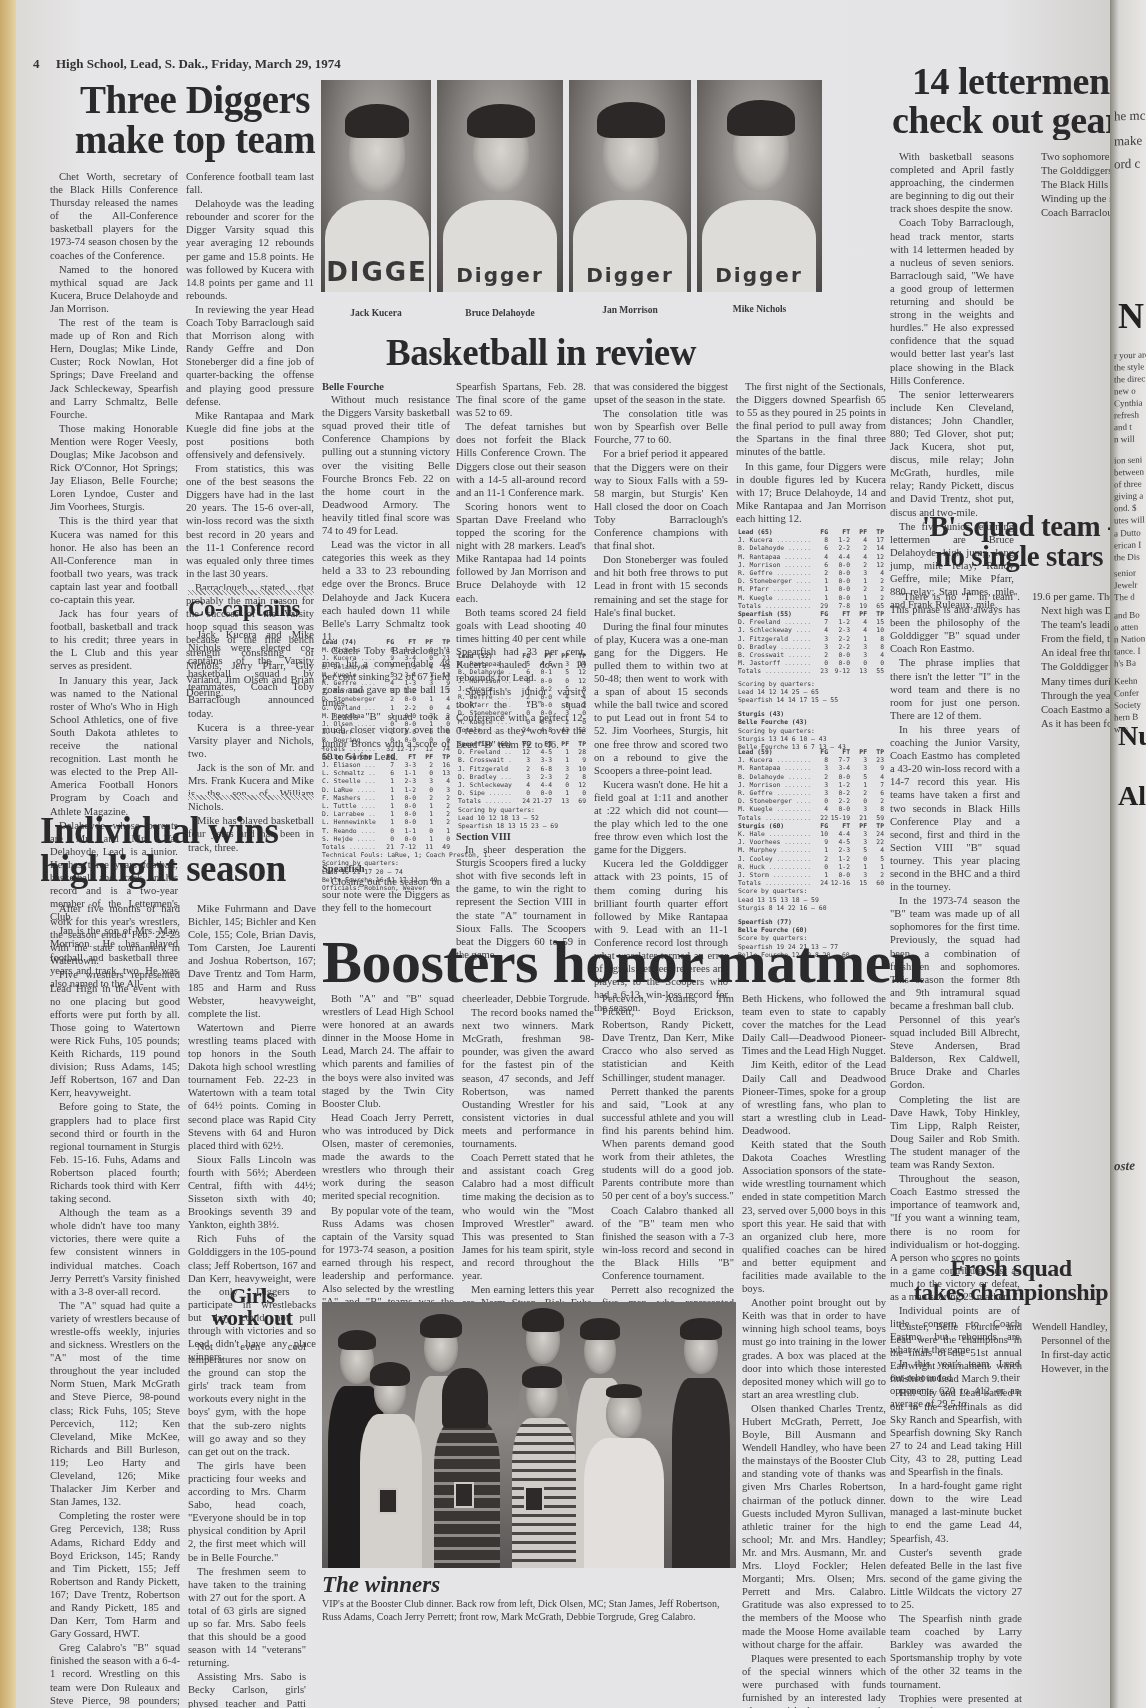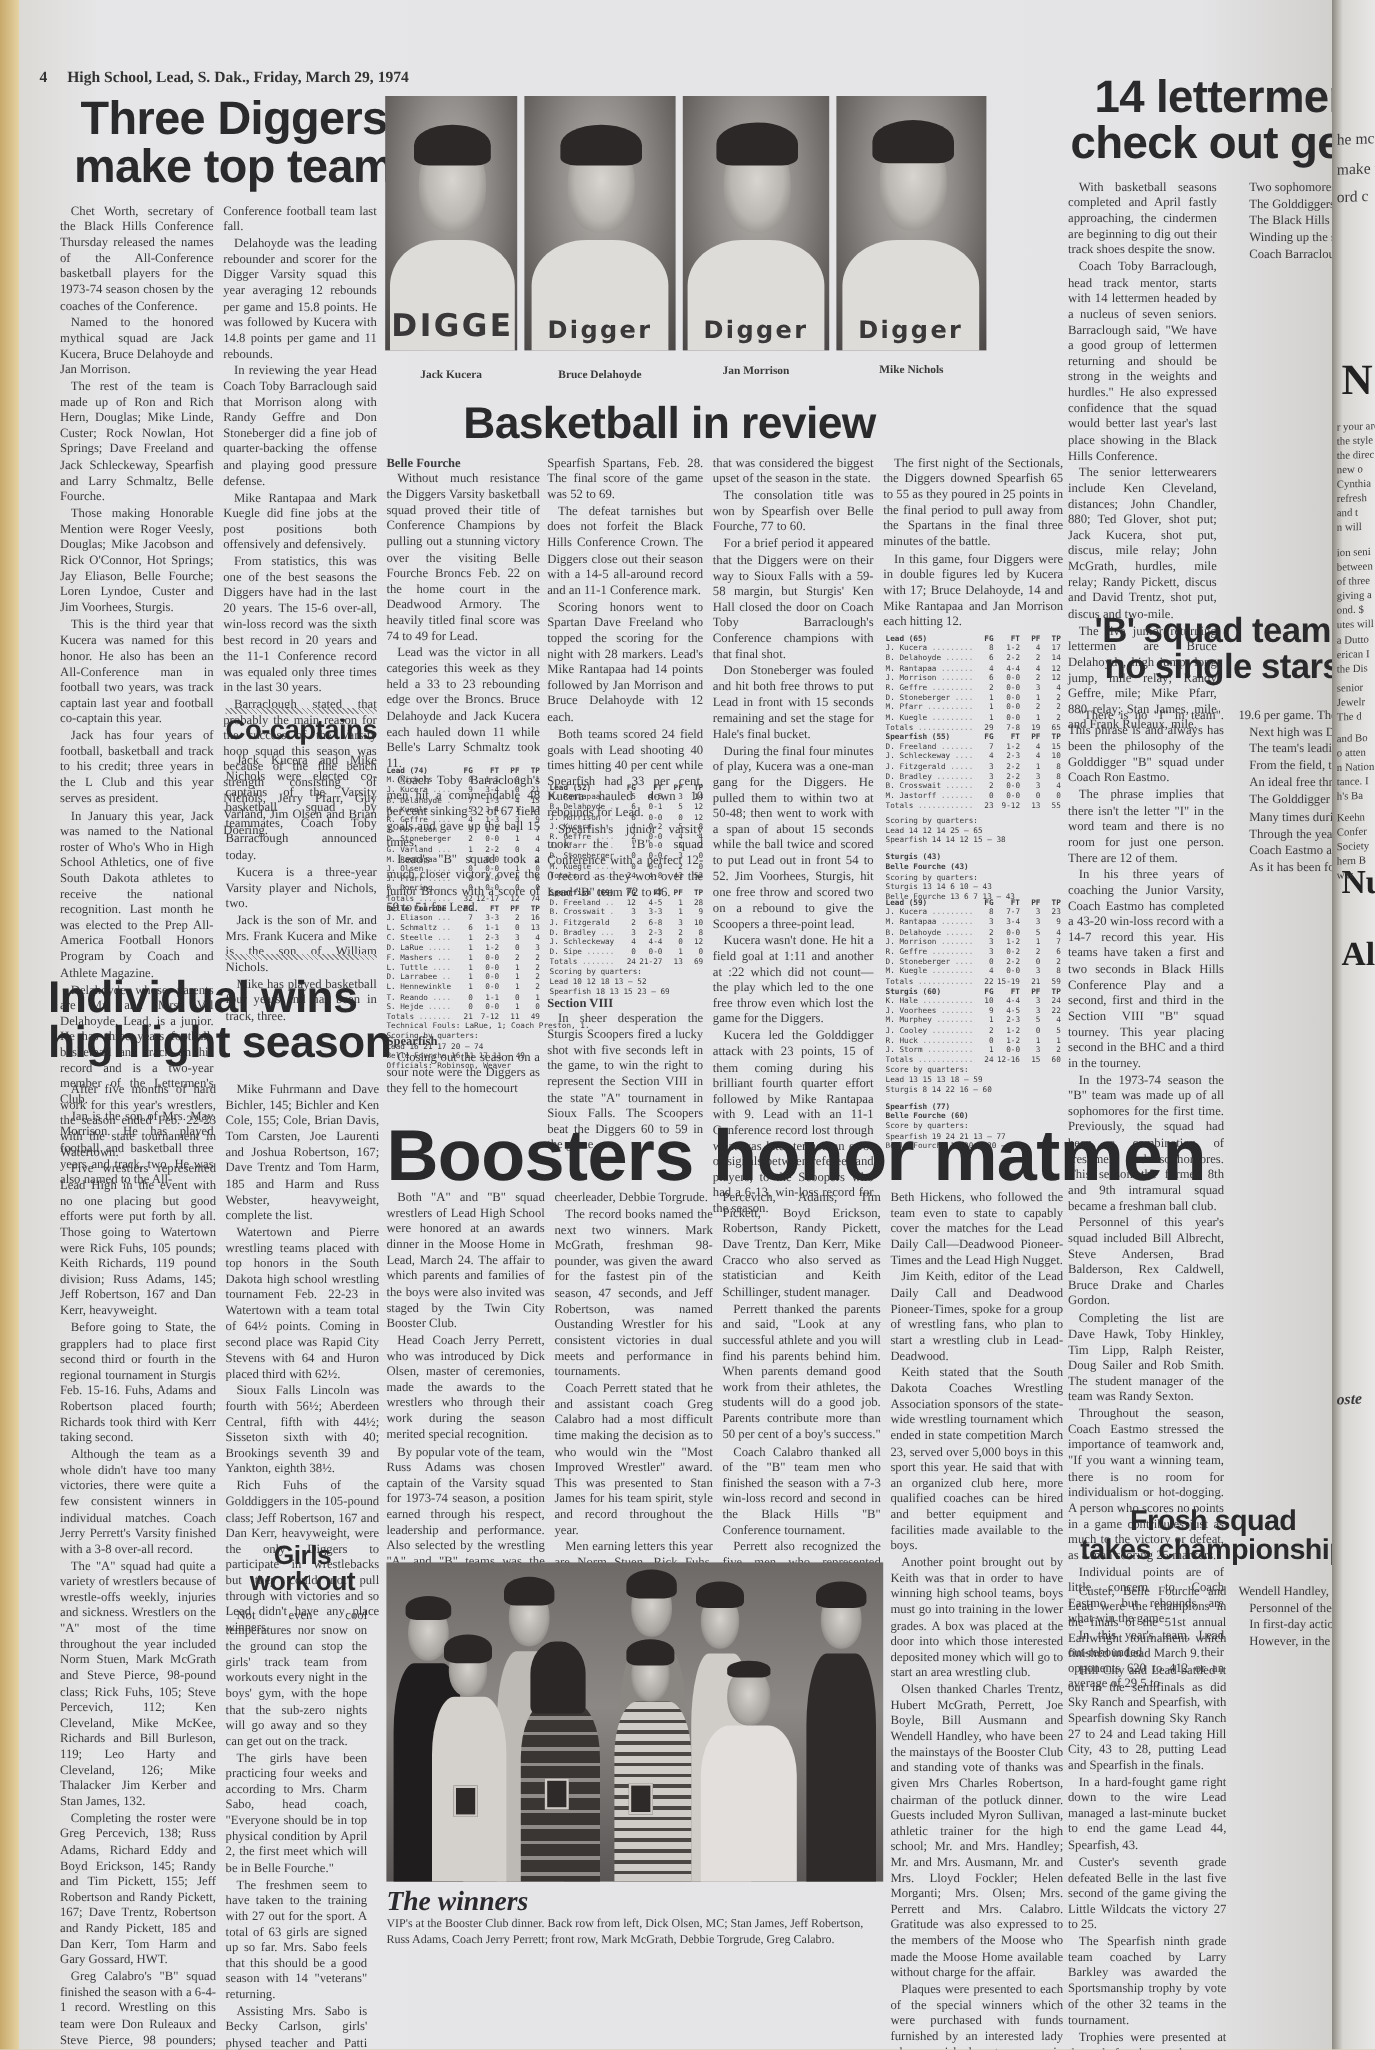--- a/index.html
+++ b/index.html
@@ -17,21 +17,21 @@
     background: linear-gradient(90deg,#dcdad6 0%, #e6e5e7 6%, #e4e3e5 90%, #d2d0cd 100%);
   }
   .nextpage {
     position: absolute; left: 1110px; top: 0; width: 36px; height: 1708px;
     background: linear-gradient(90deg,#8b8780 0%, #d8d6d2 25%, #e8e7e6 100%);
     overflow: hidden;
   }
   .nextpage .frag { position:absolute; left:4px; font-size:9px; line-height:11px; color:#3b3a3c; white-space:nowrap; transform: skewY(-2deg); }
   .nextpage .bigN { position:absolute; left:8px; font-size:36px; font-weight:bold; color:#222; }
   .abs { position: absolute; }
-  .hed { font-family: Liberation Sans, sans-serif; font-weight: bold; color: #2a292c; line-height: 1.02; letter-spacing: -0.5px; }
+  .hed { font-family: Liberation Serif, serif; font-weight: bold; color: #2a292c; line-height: 1.02; letter-spacing: -0.5px; }
   .folio { font-family: "Liberation Serif", serif; font-weight: bold; font-size: 13px; color: #333; }
   .col { position: absolute; font-size: 10.6px; line-height: 13.1px; text-align: justify; color: #3a393c; }
   .col p { text-indent: 9px; margin-bottom: 1px; }
   .col p.noind { text-indent: 0; }
   .photo {
     position: absolute; overflow: hidden;
     background: radial-gradient(ellipse at 50% 35%, #b6b3af 0%, #8f8b88 40%, #4a4746 100%);
   }
   .photo .head {
     position: absolute; border-radius: 48% 48% 45% 45%;
@@ -624,21 +624,21 @@
     <div class="r">
         <span class="n">Totals</span>
         <span class="v">23</span>
         <span class="v2">9-12</span>
         <span class="v">13</span>
         <span class="v">55</span>
       </div>
     <div style="height:4px"></div>
     <div class="plain">Scoring by quarters:</div>
     <div class="plain">Lead   14 12 14 25 — 65</div>
-    <div class="plain">Spearfish   14 14 12 15 — 38</div>
+    <div class="plain">Spearfish   14 14 17 15 — 55</div>
     <div style="height:6px"></div>
     <div class="plain hdr" style="font-weight:bold">Sturgis (43)</div>
     <div class="plain" style="font-weight:bold">Belle Fourche (43)</div>
     <div class="plain">Scoring by quarters:</div>
     <div class="plain">Sturgis   13 14 6 10 — 43</div>
     <div class="plain">Belle Fourche   13 6 7 13 — 43</div>
   </div>
   <div class="box" style="left:722px;top:748px;width:146px;">
     <div class="r hdr">
         <span class="n">Lead (59)</span>

